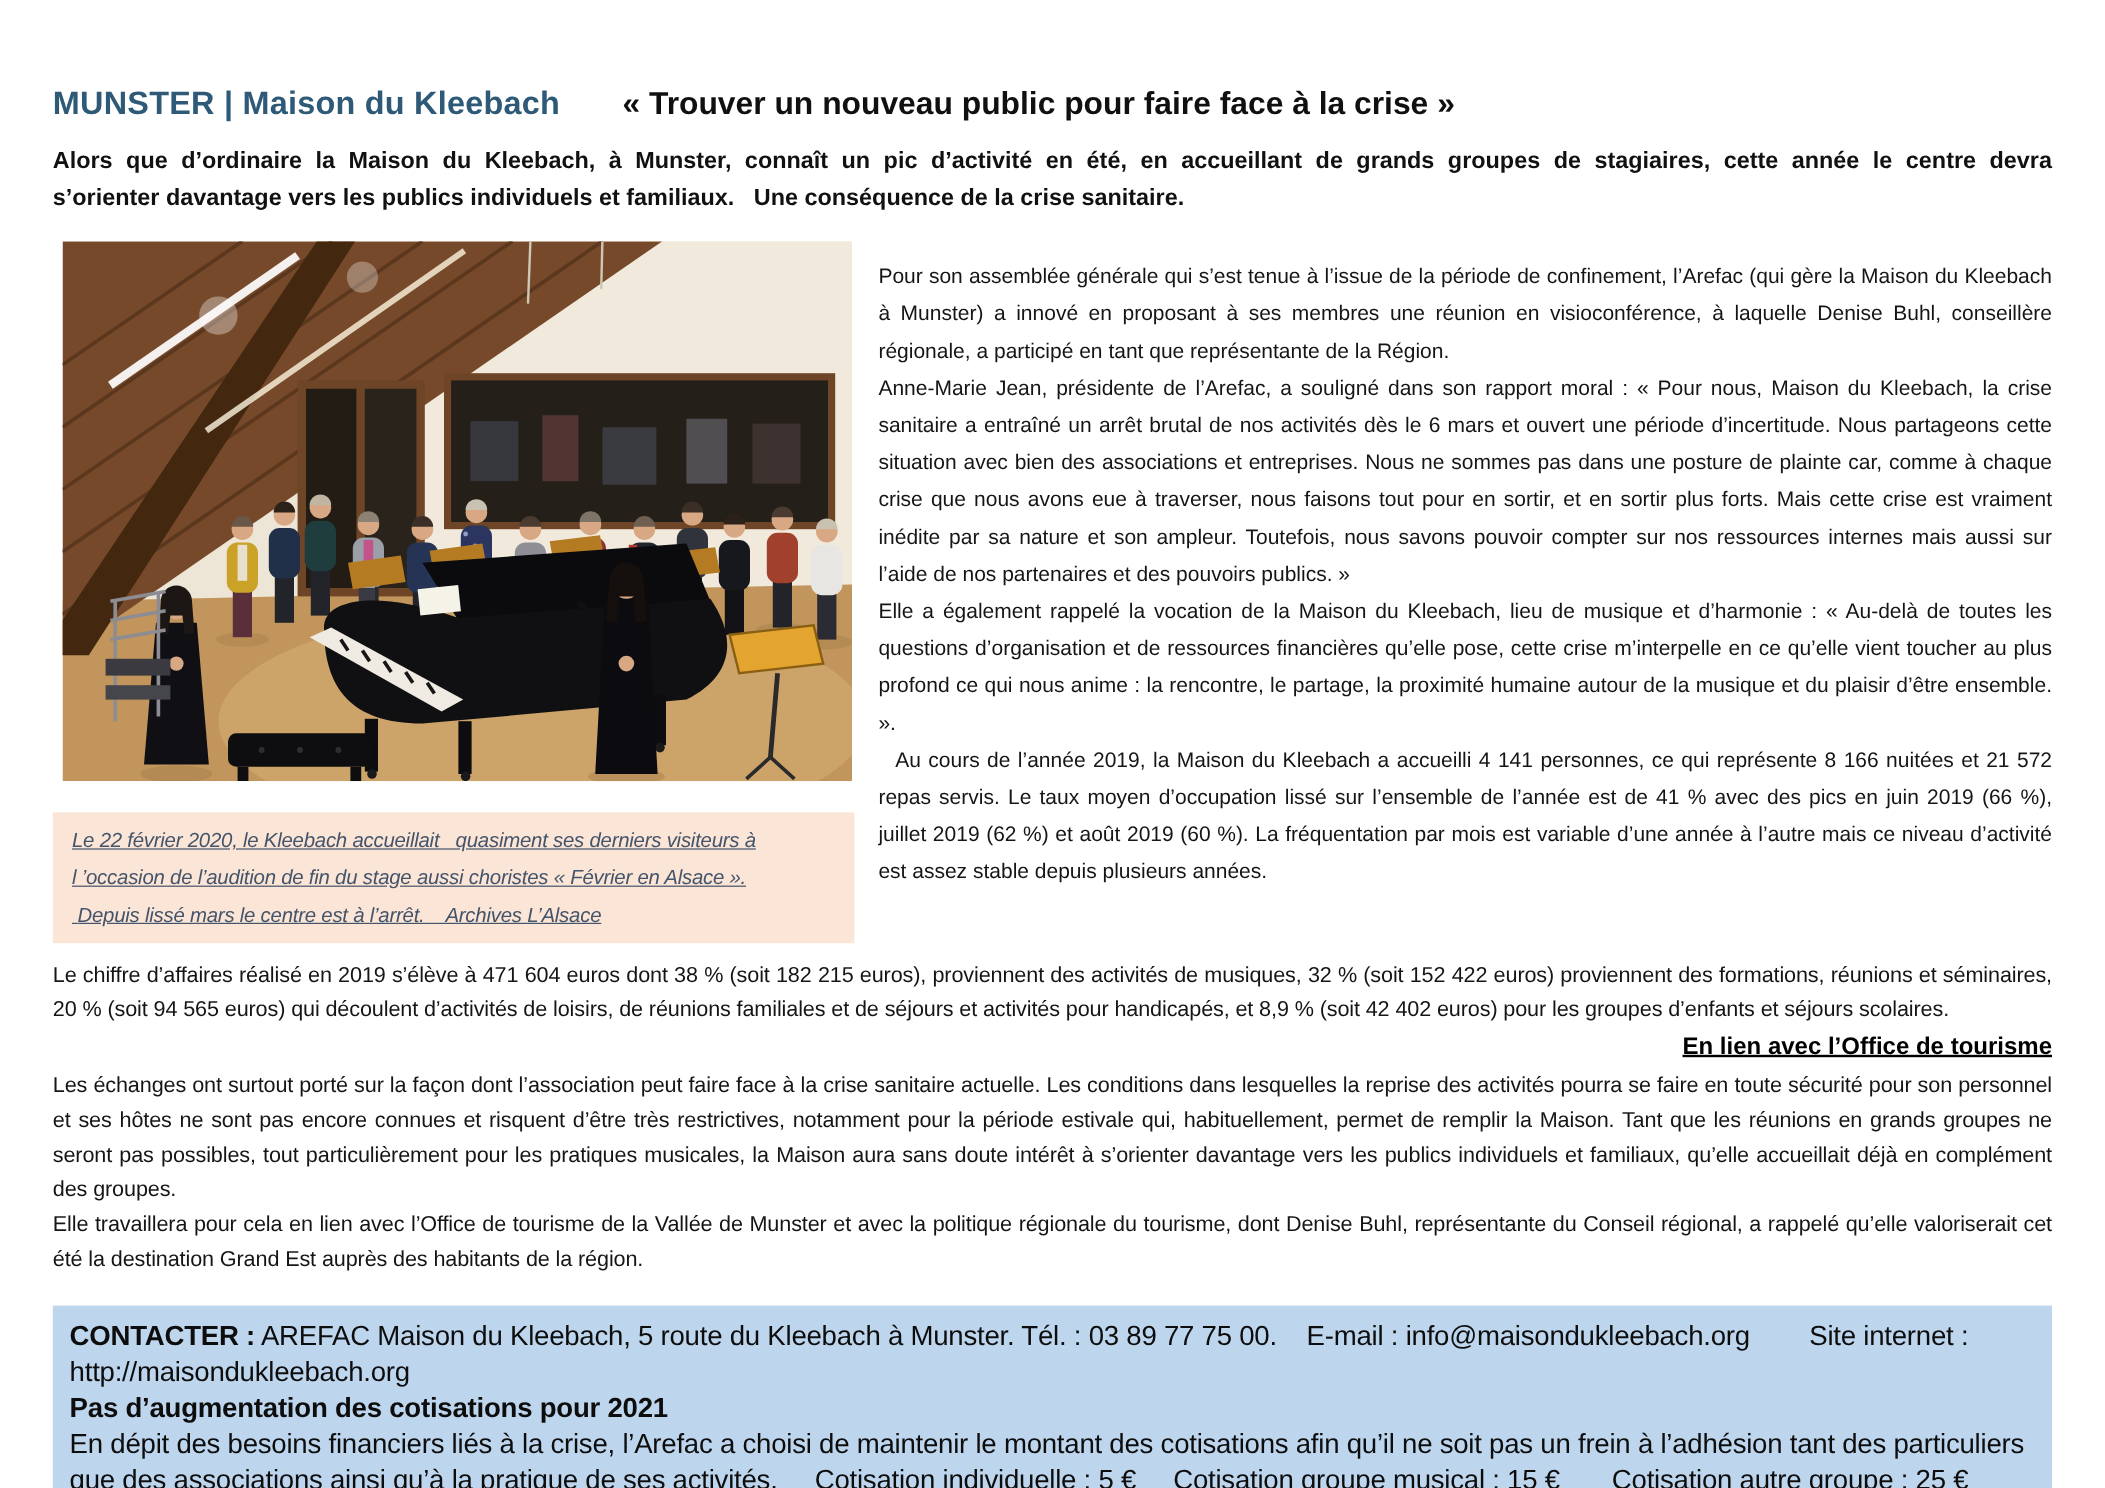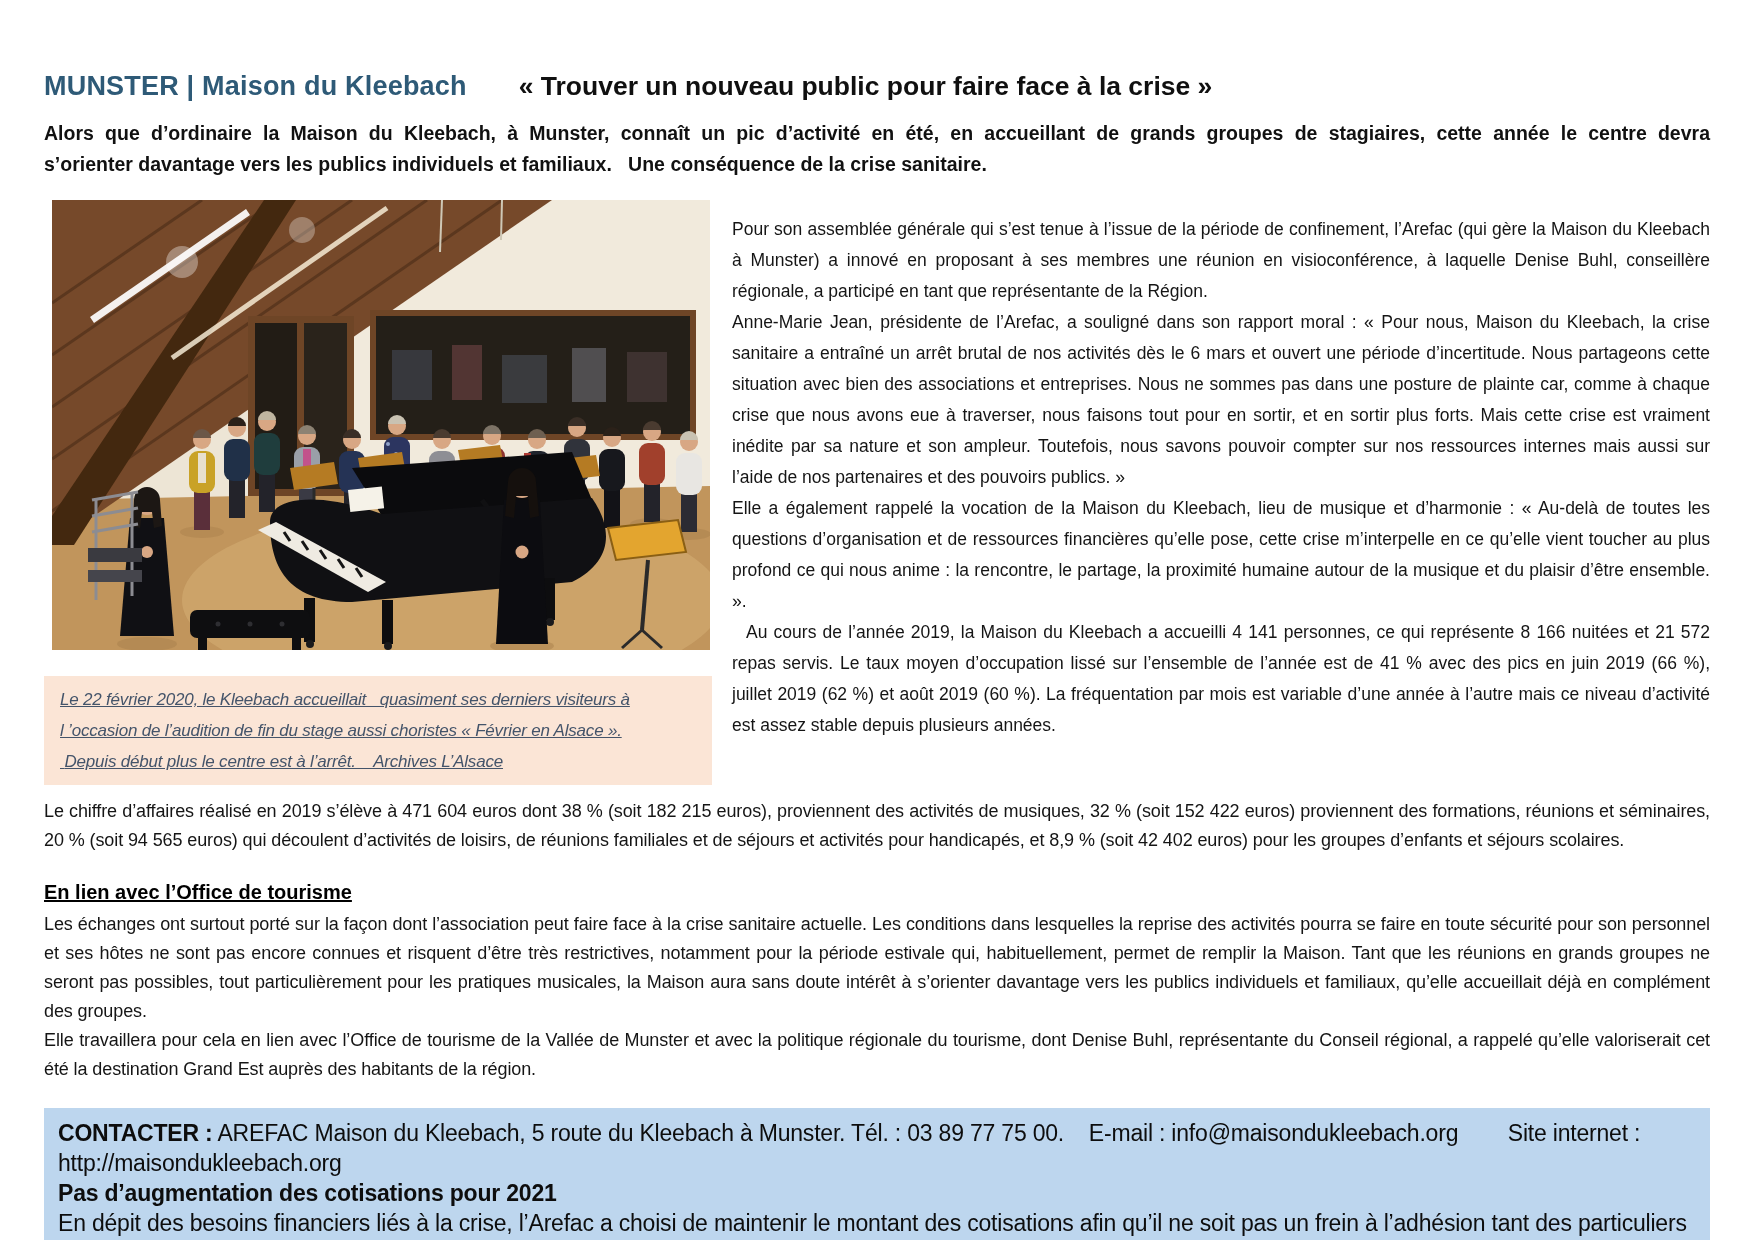--- a/index.html
+++ b/index.html
@@ -28,21 +28,21 @@
   .caption-line{
     color:var(--caption_text,#44546A);font-size:17px;font-style:italic;
     line-height:31px;letter-spacing:-.2px;white-space:pre-wrap;text-decoration:underline;
   }
 
   .col-para{margin:0;font-size:17.5px;line-height:31px;text-align:justify;color:#151515;}
   .col-para.first{padding-top:14px;}
   .col-para.indent{text-indent:14px;}
 
   .sub-heading{margin:2px 0 2px 0;font-size:20px;line-height:32px;font-weight:700;color:var(--heading_text,#000);text-decoration:underline;}
-  .sub-heading.second{margin-top:21px;}
+  .sub-heading.second{margin-top:0;text-align:right;}
 
   .wide-para{margin:0;font-size:18px;line-height:29px;text-align:justify;letter-spacing:-.1px;color:#151515;}
   .wide-para.clear-left{clear:both;padding-top:12px;}
 
   
   .contact-box{
     margin-top:24px;background:var(--footer_bg,#BDD6EE);
     padding:10px 14px 12px 14px;font-size:23px;line-height:30px;color:#0d0d0d;letter-spacing:-.2px;
   }
   .contact-box p{margin:0;white-space:pre-wrap;}
@@ -290,21 +290,21 @@
             <line x1="80" y1="294" x2="80" y2="396"></line>
               <rect x="36" y="348" width="54" height="14" fill="#3A3A40" stroke="none"></rect>
             <rect x="36" y="370" width="54" height="12" fill="#45454C" stroke="none"></rect>
           </g>
         </svg>
       </div>
 
       <div class="caption-box">
         <div class="caption-line">Le 22 février 2020, le Kleebach accueillait   quasiment ses derniers visiteurs à</div>
         <div class="caption-line">l ’occasion de l’audition de fin du stage aussi choristes « Février en Alsace ».</div>
-        <div class="caption-line"> Depuis début plus le centre est à l’arrêt.    Archives L’Alsace</div>
+        <div class="caption-line"> Depuis lissé mars le centre est à l’arrêt.    Archives L’Alsace</div>
       </div>
     </div>
 
     <p class="col-para first">Pour son assemblée générale qui s’est tenue à l’issue de la période de confinement, l’Arefac (qui gère la Maison du Kleebach à Munster)  a innové en proposant à ses membres une réunion en visioconférence, à laquelle Denise Buhl, conseillère régionale, a participé en tant que représentante de la Région.</p>
     <p class="col-para">Anne-Marie Jean, présidente de l’Arefac, a souligné dans son rapport moral : « Pour nous, Maison du Kleebach, la crise sanitaire a entraîné un arrêt brutal de nos activités dès le 6 mars et ouvert une période d’incertitude. Nous partageons cette situation avec bien des associations et entreprises. Nous ne sommes pas dans une posture de plainte car, comme à chaque crise que nous avons eue à traverser, nous faisons tout pour en sortir, et en sortir plus forts. Mais cette crise est vraiment inédite par sa nature et son ampleur. Toutefois, nous savons pouvoir compter sur nos ressources internes mais aussi sur l’aide de nos partenaires et des pouvoirs publics. »</p>
     <p class="col-para">Elle a également rappelé la vocation de la Maison du Kleebach, lieu de musique et d’harmonie : « Au-delà de toutes les questions d’organisation et de ressources financières qu’elle pose, cette crise m’interpelle en ce qu’elle vient toucher au plus profond ce qui nous anime : la rencontre,  le partage, la proximité humaine autour de la musique et du plaisir d’être ensemble. ».</p>
 
     <p class="col-para indent">Au cours de l’année 2019, la Maison du Kleebach a accueilli 4 141 personnes, ce qui représente 8 166 nuitées et 21 572 repas servis.  Le taux moyen d’occupation lissé sur l’ensemble de l’année est de 41 % avec des pics en juin 2019 (66 %), juillet 2019 (62 %) et août 2019 (60 %).  La fréquentation par mois est variable d’une année à l’autre mais ce niveau d’activité est assez stable depuis plusieurs années.</p>
 
     <p class="wide-para clear-left">Le chiffre d’affaires réalisé en 2019 s’élève à 471 604 euros dont 38 % (soit 182 215 euros), proviennent des activités de musiques,  32 % (soit 152 422 euros) proviennent des formations, réunions et séminaires, 20 % (soit 94 565 euros) qui découlent d’activités de loisirs, de  réunions familiales et de séjours et activités pour handicapés, et 8,9 % (soit 42 402 euros) pour les groupes d’enfants et séjours scolaires.</p>

